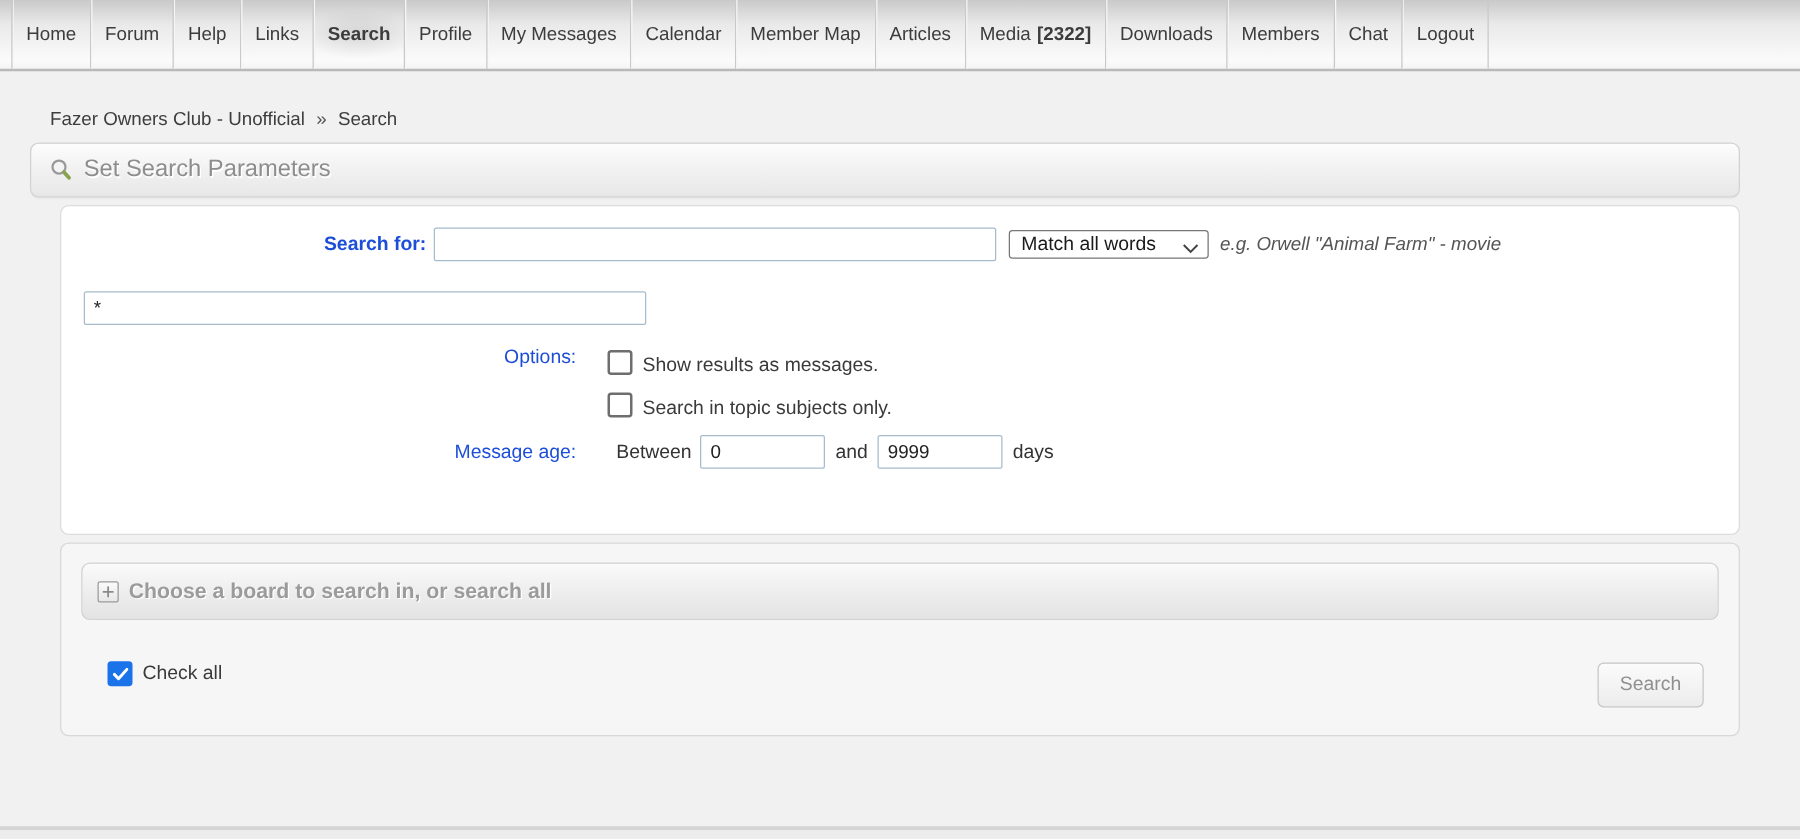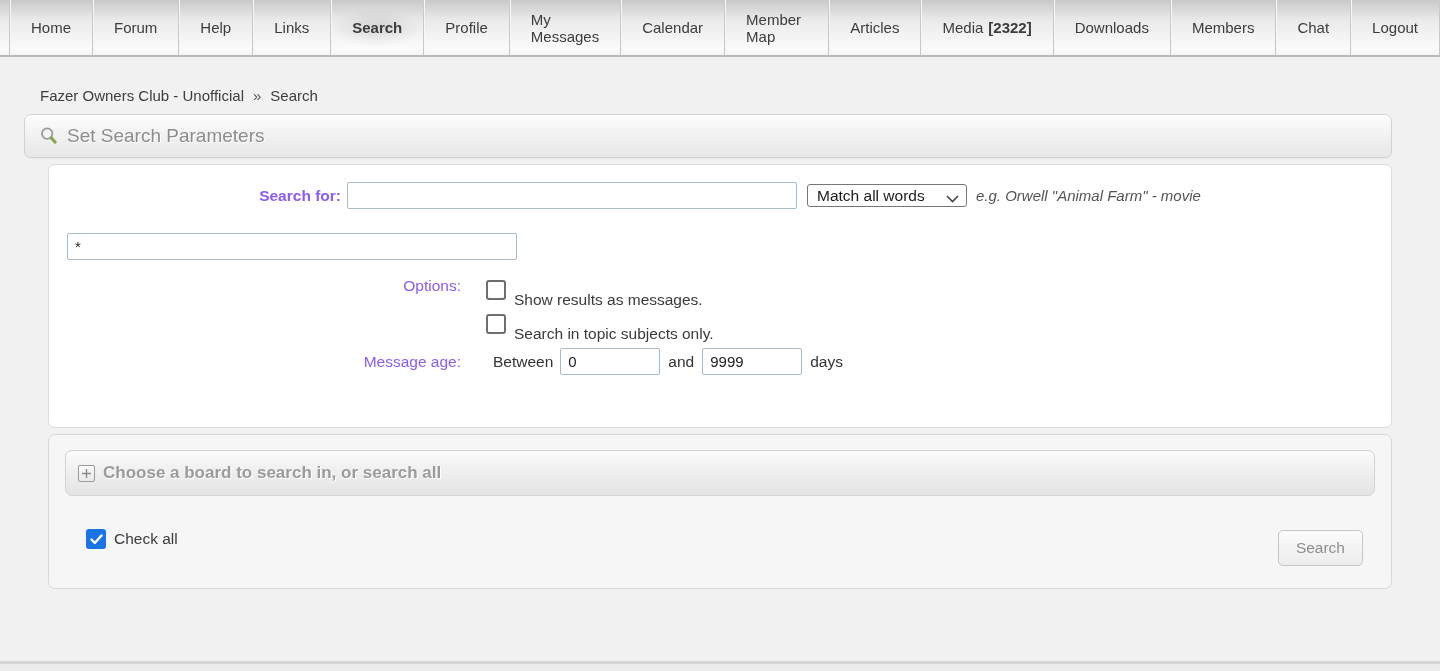--- a/index.html
+++ b/index.html
@@ -8,21 +8,21 @@
     font-family: "Liberation Sans", sans-serif;
     background:#f1f1f1; color:#333; position:relative;
   }
   
   .navbar {
     display:flex; height:57px; width:100%;
     background:linear-gradient(180deg,#c9c9c9 0%,#e9e9e9 35%,#fbfbfb 88%,#f4f4f4 100%);
     border-bottom:2px solid #b9b9b9;
   }
   .tab {
-    display:flex; align-items:center; padding:0 21px; height:100%;
+    display:flex; align-items:center; padding:0 11px; height:100%;
     font-size:15px; color:#3c3c3c; cursor:pointer;
     border-right:1px solid #c9c9c9; box-shadow:inset 1px 0 0 #f6f6f6;
   }
   .tab:first-child { border-left:1px solid #c9c9c9; margin-left:9px; }
   .tab.active { font-weight:bold;
     background:radial-gradient(ellipse 60px 26px at 50% 50%, rgba(0,0,0,0.10), rgba(0,0,0,0) 75%);
   }
   .tab .bold-count { font-weight:bold; margin-left:5px; }
   
   .breadcrumb {
@@ -40,21 +40,21 @@
   }
   .cat-header .title {
     font-size:19px; color:#8d8d8d; margin-left:8px; text-shadow:1px 1px 0 #fff;
   }
   
   .form-panel {
     margin:6px 48px 0 48px; height:264px; background:#fff;
     border:1px solid #dcdcdc; border-radius:7px; padding-top:17px;
   }
   .frow { display:flex; align-items:center; }
-  .flabel { font-size:15.5px; color:#8b5cf6; text-align:right; flex:0 0 412px;padding-left:36px; }
+  .flabel { font-size:15.5px; color:#1d4ed8; text-align:right; flex:0 0 412px;padding-left:36px; }
   .flabel.bold { font-weight:bold; flex:0 0 292px; }
   .txt-input {
     height:27px; border:1px solid #a6bccd; border-radius:2px; background:#fff;
     font-family:"Liberation Sans",sans-serif; font-size:15px; color:#222; padding:2px 7px;
   }
   .sel {
     position:relative; height:23px; background:#fff; border:1px solid #767676;
     border-radius:3px; display:flex; align-items:center; padding:0 28px 0 9px;
     font-size:15.5px; color:#1a1a1a; cursor:pointer;
   }
@@ -62,21 +62,21 @@
   .hint { font-size:15px; font-style:italic; color:#555; margin-left:9px; }
   .cbx {
     width:20px; height:20px; border:2px solid #6e6e6e; border-radius:3px;
     background:#fff; cursor:pointer; flex:0 0 20px;
   }
   .cbx.checked {
     border:none; background:#1a73e8; display:flex; align-items:center; justify-content:center;
     border-radius:3px;
   }
   .cbx-line { display:flex; align-items:center; height:34px; }
-  .cbx-label { font-size:15.5px; color:#3a3a3a; margin-left:8px; position:relative; top:10px; }
+  .cbx-label { font-size:15.5px; color:#3a3a3a; margin-left:8px; position:relative; top:3px; }
   .age-text { font-size:15.5px; color:#333; }
   
   .board-panel {
     margin:6px 48px 0 48px; height:155px; background:#f6f6f6;
     border:1px solid #d8d8d8; border-radius:7px; position:relative; padding:15px 16px 0 16px;
   }
   .board-header {
     height:46px; border-radius:7px; border:1px solid #d2d2d2;
     background:linear-gradient(180deg,#fbfbfb 0%,#efefef 45%,#e3e3e3 100%);
     display:flex; align-items:center; padding:0 12px;

